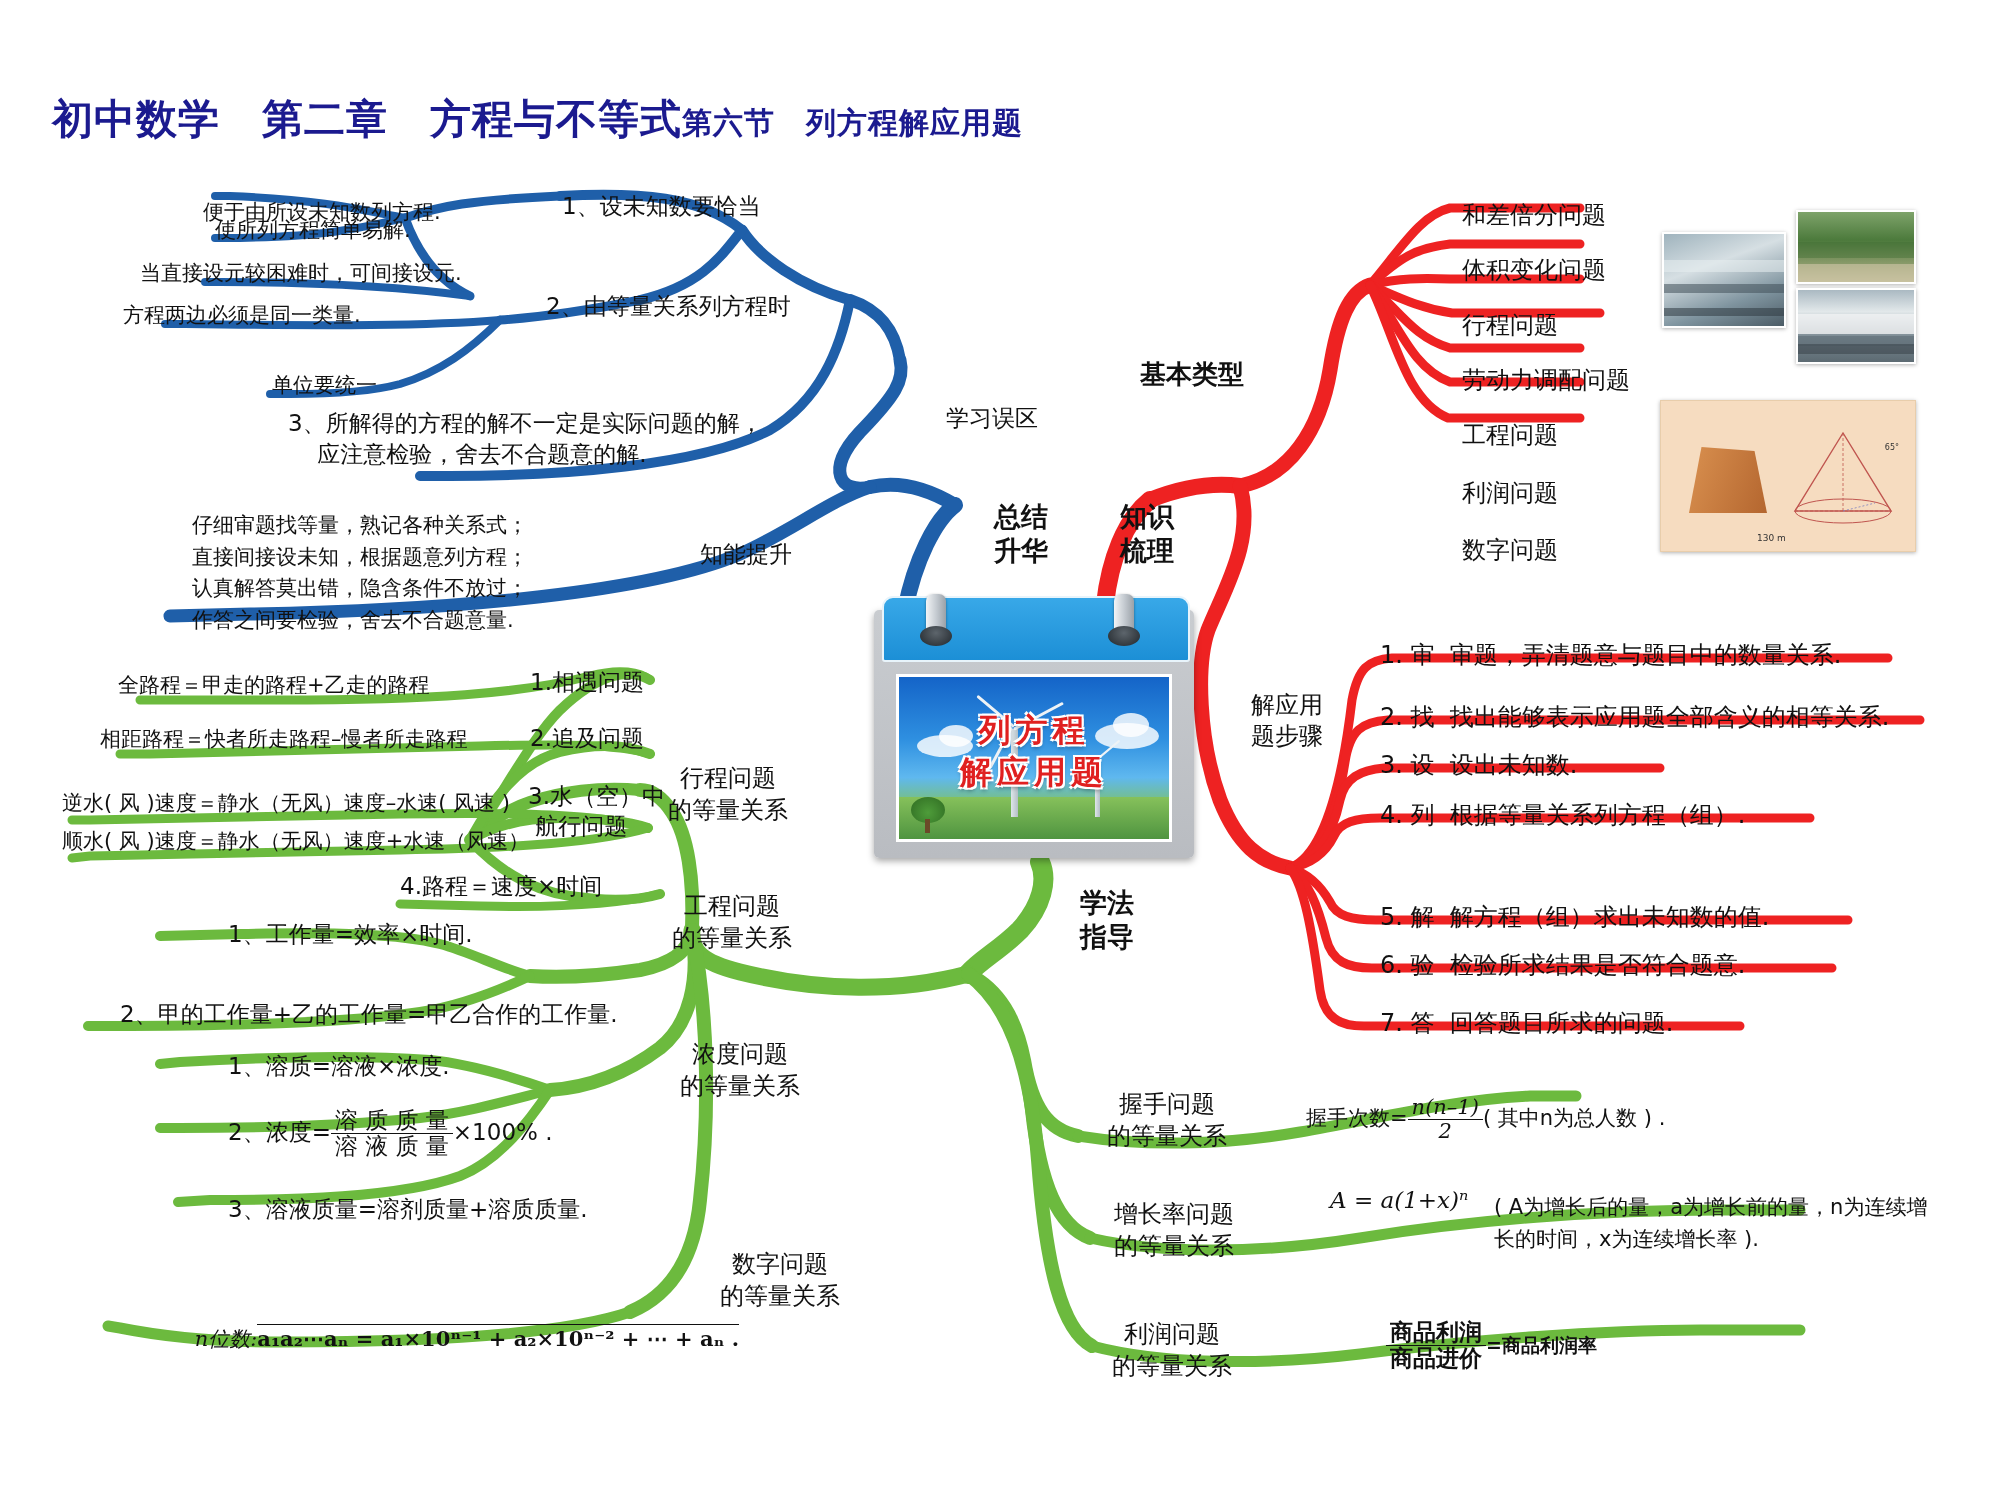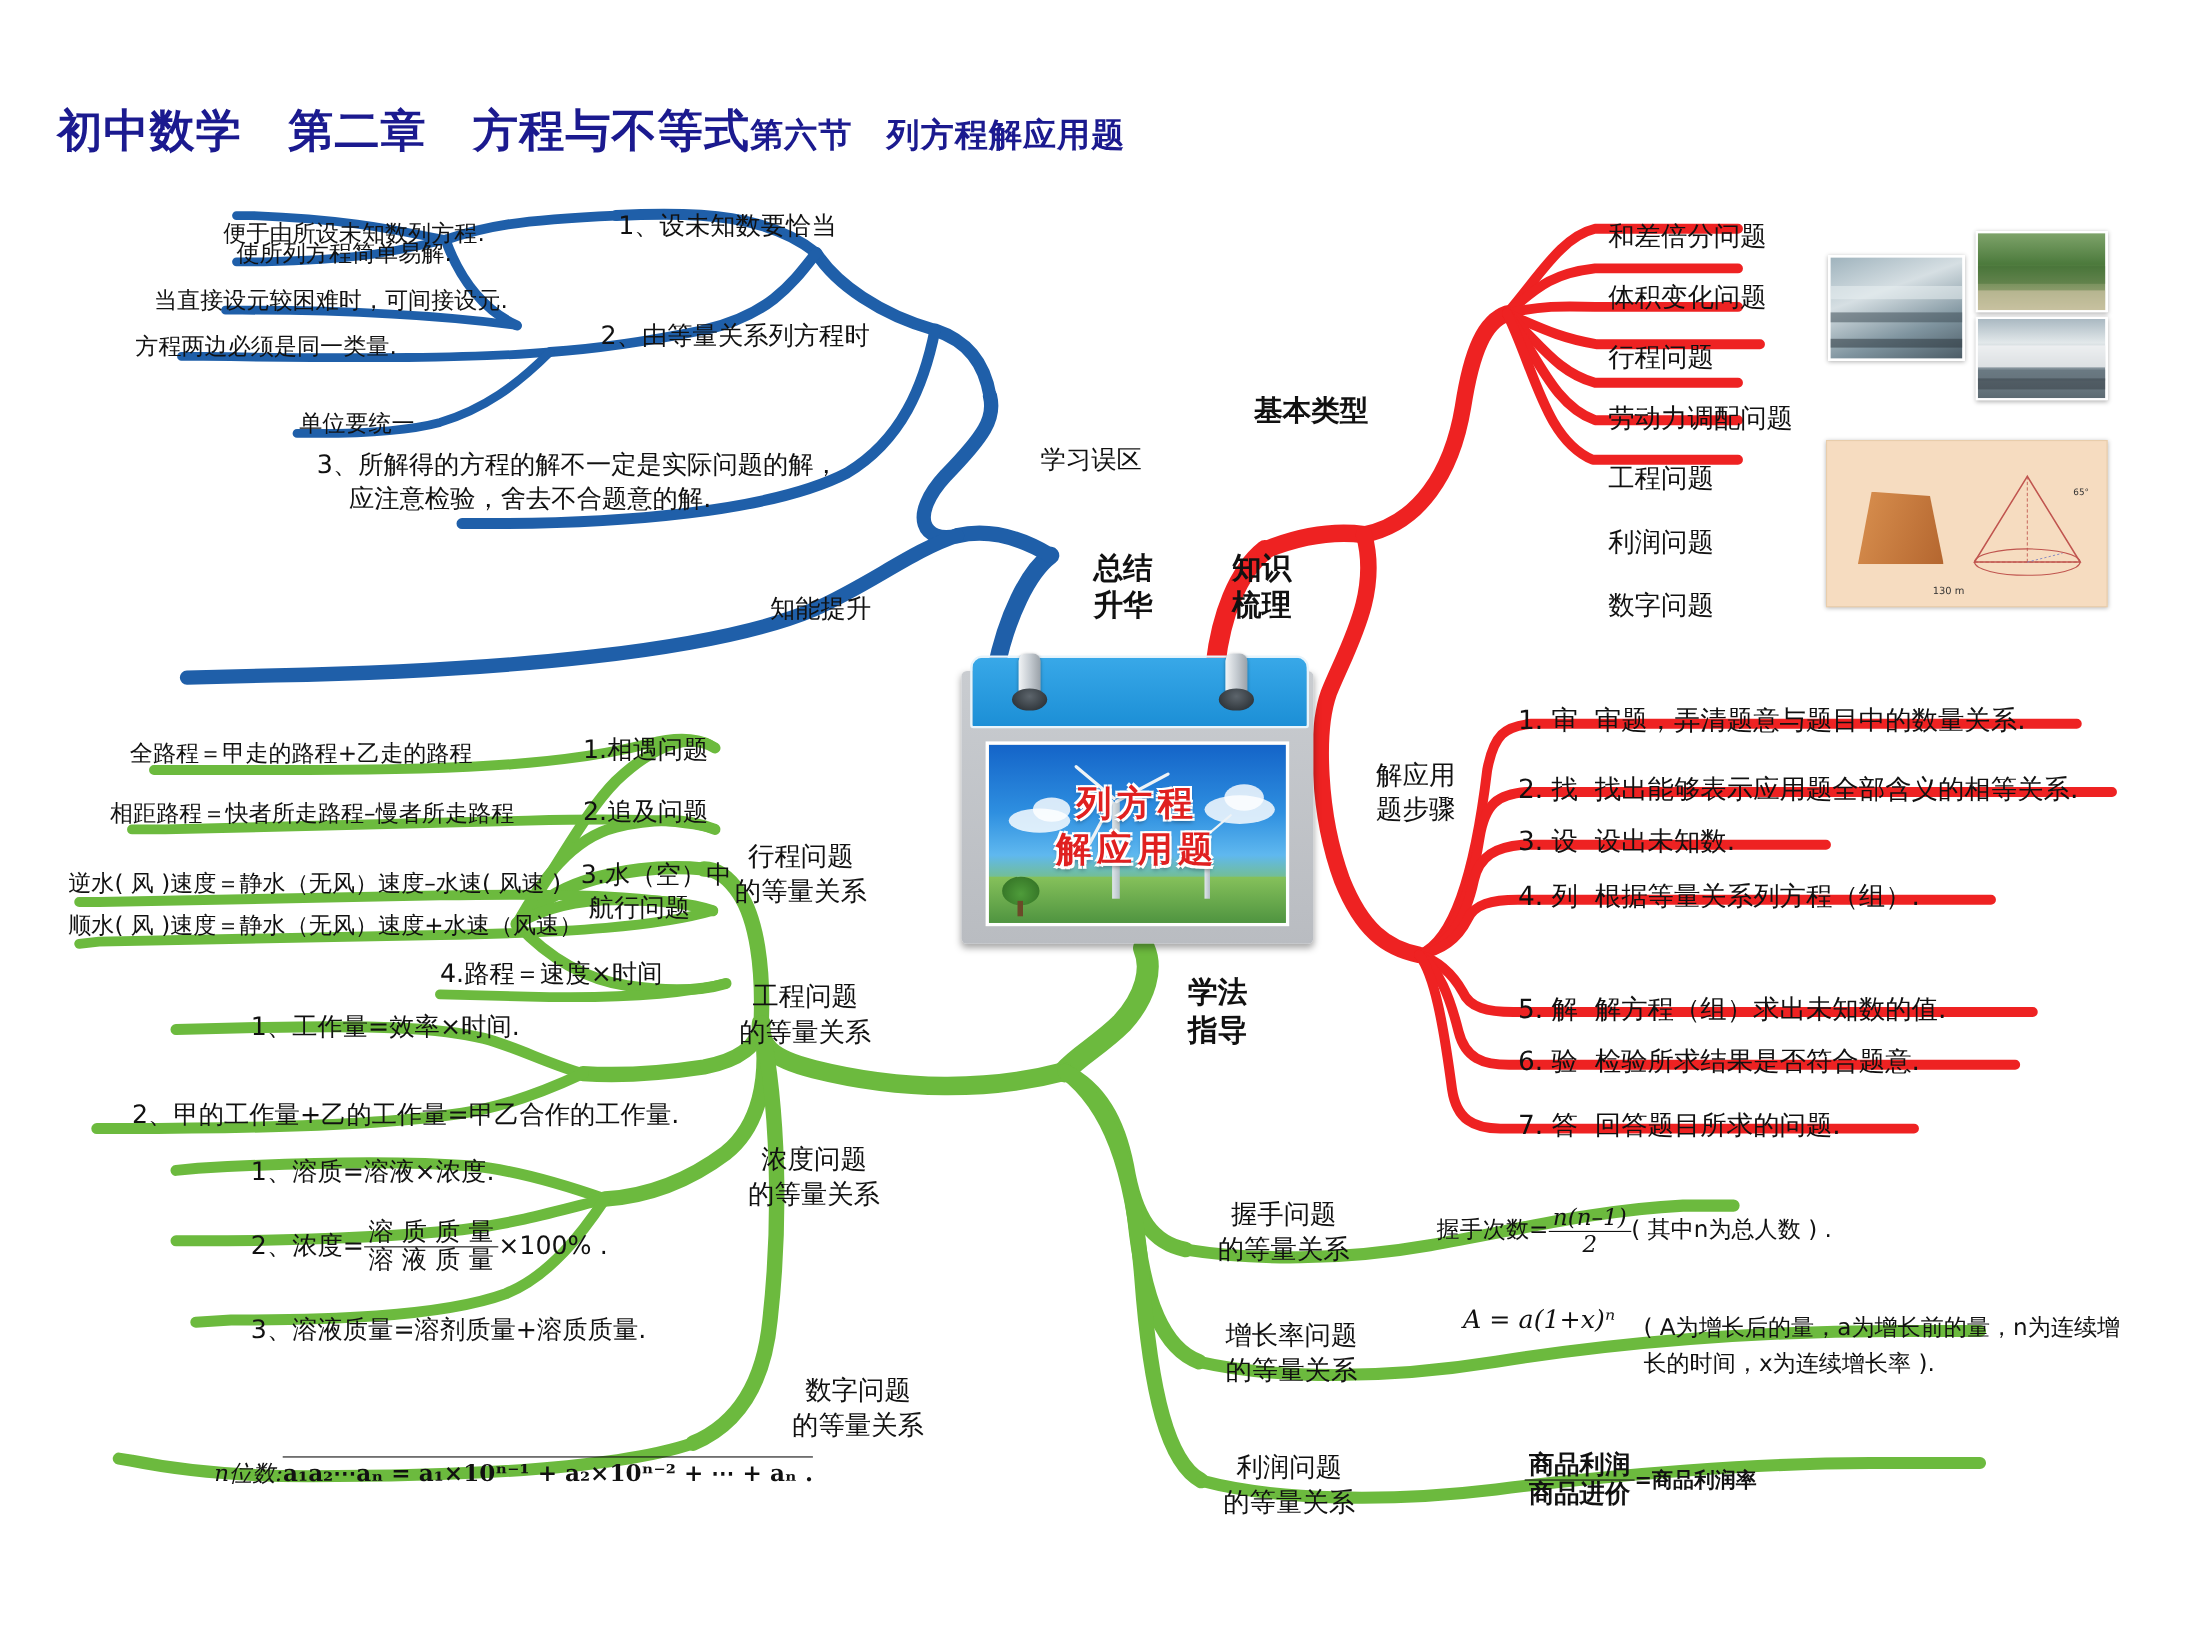--- a/index.html
+++ b/index.html
@@ -226,20 +226,24 @@
   <div class="lbl n1" style="left:215px;top:217px;">使所列方程简单易解.</div>
   <div class="lbl n1" style="left:140px;top:260px;">当直接设元较困难时，可间接设元.</div>
 
   <div class="lbl n2" style="left:546px;top:292px;">2、由等量关系列方程时</div>
   <div class="lbl n1" style="left:123px;top:302px;">方程两边必须是同一类量.</div>
   <div class="lbl n1" style="left:243px;top:372px;margin-left:29px;">单位要统一</div>
 
   <div class="lbl n2" style="left:288px;top:408px;line-height:1.35;">3、所解得的方程的解不一定是实际问题的解，
     应注意检验，舍去不合题意的解.</div>
 
+  <div class="lbl n1" style="left:192px;top:510px;line-height:1.5;">仔细审题找等量，熟记各种关系式；
+直接间接设未知，根据题意列方程；
+认真解答莫出错，隐含条件不放过；
+作答之间要检验，舍去不合题意量.</div>
 
   <div class="lbl big" style="left:1140px;top:358px;">基本类型</div>
   <div class="lbl n3 c" style="left:1232px;top:690px;width:110px;line-height:1.3;">解应用
 题步骤</div>
 
   <div class="lbl n3" style="left:1462px;top:200px;">和差倍分问题</div>
   <div class="lbl n3" style="left:1462px;top:255px;">体积变化问题</div>
   <div class="lbl n3" style="left:1462px;top:310px;">行程问题</div>
   <div class="lbl n3" style="left:1462px;top:365px;">劳动力调配问题</div>
   <div class="lbl n3" style="left:1462px;top:420px;">工程问题</div>

